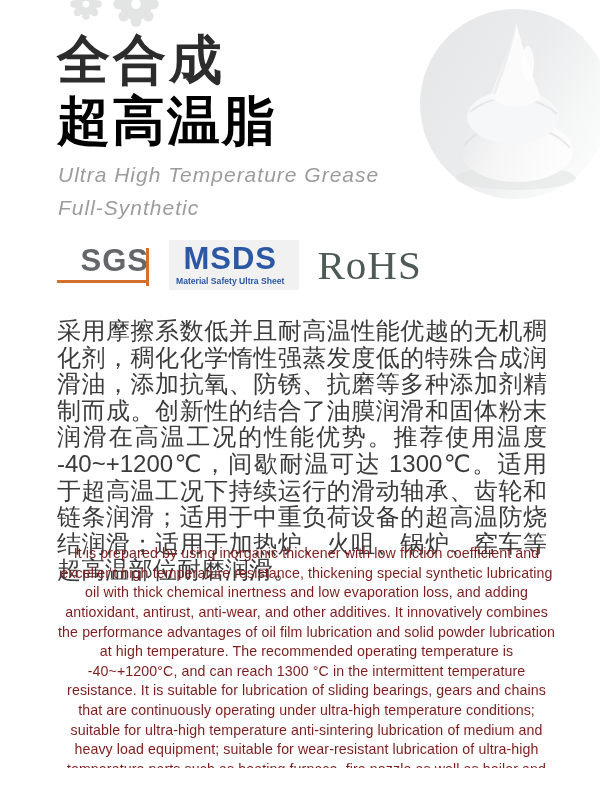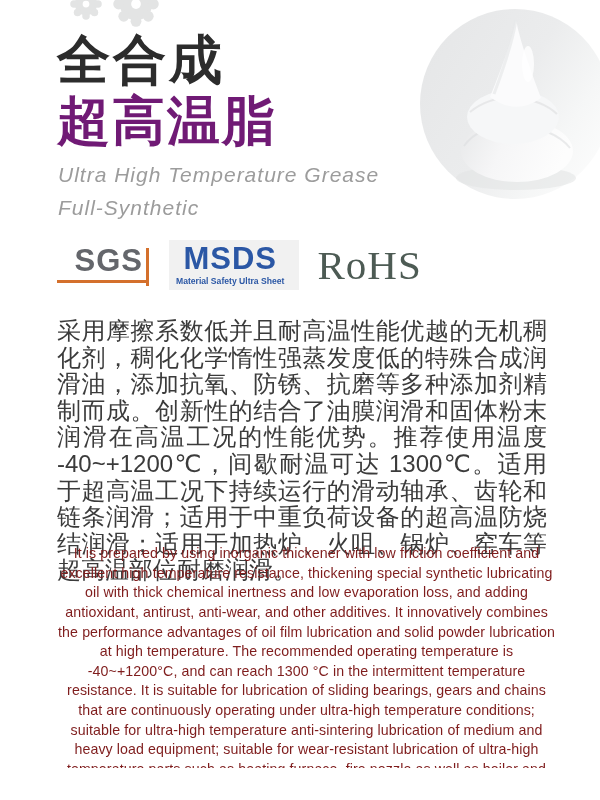--- a/index.html
+++ b/index.html
@@ -13,29 +13,29 @@
   .gear-small{position:absolute;left:0;top:-14px;}
   .gear-large{position:absolute;left:42px;top:-22px;}
   
   .product-photo{position:absolute;left:420px;top:4px;width:192px;height:202px;}
   
   .title-block{position:absolute;left:57px;top:30px;}
   .title-cn-1{
     font-size:53px;font-weight:600;color:#2c2c2c;letter-spacing:3px;line-height:60px;
   }
   .title-cn-2{
-    font-size:53px;font-weight:900;color:#701a75;letter-spacing:2px;line-height:58px;margin-top:2px;
+    font-size:53px;font-weight:900;color:#000000;letter-spacing:2px;line-height:58px;margin-top:2px;
   }
   .subtitle{position:absolute;left:58px;top:158px;
     font-style:italic;color:#9c9c9c;font-size:21px;line-height:33px;letter-spacing:1px;}
   
   .badges{position:absolute;left:57px;top:239px;display:flex;align-items:flex-start;}
   .badge-sgs{
     position:relative;width:92px;height:44px;margin-right:20px;
-    border-bottom:3px solid #d4702c;text-align:right;padding-right:6px;box-sizing:border-box;
+    border-bottom:3px solid #d4702c;text-align:right;box-sizing:border-box;
   }
   .badge-sgs .sgs-text{
     font-size:31px;font-weight:800;color:#64666b;letter-spacing:1px;line-height:44px;
     font-family:"Liberation Sans","DejaVu Sans",sans-serif;
   }
   .badge-sgs .sgs-tick{
     position:absolute;right:0;top:9px;width:3px;height:38px;background:#d4702c;
   }
   .badge-msds{
     background:#f1f1f1;padding:2px 15px 4px 7px;text-align:center;margin-right:18px;margin-top:1px;

